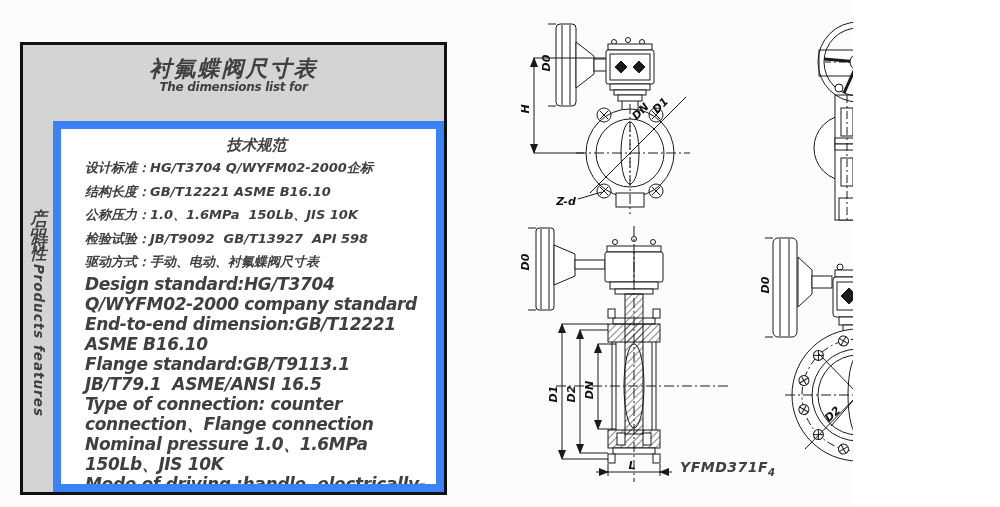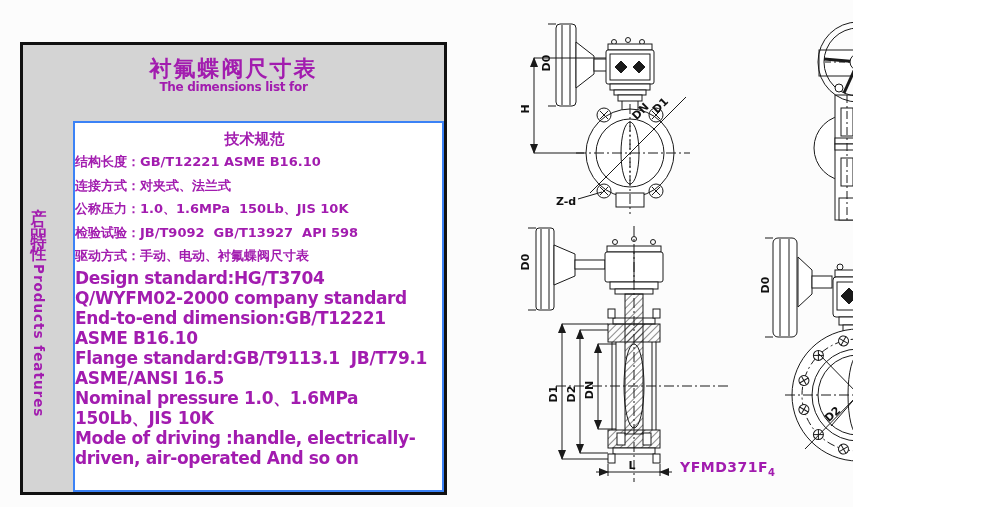--- a/index.html
+++ b/index.html
@@ -1,30 +1,30 @@
 <!DOCTYPE html>
 <html><head>
 <meta charset="utf-8">
 <style>
   html,body{margin:0;padding:0;}
   .page{position:relative;width:853px;height:507px;background:#fcfcfc;overflow:hidden;
-        font-family:"DejaVu Sans","Liberation Sans",sans-serif;color:#a21caf;}
+        font-family:"DejaVu Sans","Liberation Sans",sans-serif;color:#404040;font-style:italic;}
   
   .panel{position:absolute;left:20px;top:42px;width:427px;height:453px;
          border:3px solid #111;background:#d4d4d4;box-sizing:border-box;}
   .panel-header{height:76px;text-align:center;padding-top:12px;box-sizing:border-box;}
   .title-zh{font-size:22px;font-weight:bold;letter-spacing:2px;line-height:1.1;}
   .title-en{font-size:12px;font-weight:bold;line-height:1.12;letter-spacing:-0.3px;}
   .side-strip{position:absolute;left:0;top:76px;bottom:0;width:30px;
               display:flex;align-items:center;justify-content:center;}
   .side-text{writing-mode:vertical-rl;text-orientation:mixed;font-weight:bold;}
   .side-zh{font-size:16px;letter-spacing:12px;}
   .side-en{font-size:13.5px;letter-spacing:1px;margin-top:14px;}
   .spec-box{position:absolute;left:30px;top:76px;right:0;bottom:0;background:#fff;
-            border:2px solid #3b82f6;box-sizing:border-box;padding:5px 8px 0 0;overflow:hidden;margin-left:20px;}
+            border:8px solid #3b82f6;box-sizing:border-box;padding:5px 8px 0 24px;overflow:hidden;}
   .spec-heading{text-align:center;font-weight:bold;font-size:15px;line-height:22px;}
   .spec-heading.en{font-size:13.5px;line-height:20px;margin-top:8px;}
   .spec-line{font-size:13px;font-weight:bold;line-height:23.5px;white-space:pre-wrap;}
   .spec-line.en{font-size:17px;font-weight:bold;line-height:20px;letter-spacing:-0.35px;}
   
   .drawing{position:absolute;}
   svg text{font-weight:bold;fill:#111;font-size:11px;font-family:"DejaVu Sans","Liberation Sans",sans-serif;}
   .model-label{position:absolute;left:680px;top:459px;font-size:14px;font-weight:bold;letter-spacing:0.5px;}
   .model-label sub{font-size:10px;}
 </style>
@@ -39,28 +39,29 @@
       <div class="title-en">The dimensions list for</div>
     </div>
     <div class="side-strip">
       <div class="side-text">
         <span class="side-zh">产品特性</span>
         <span class="side-en">Products features</span>
       </div>
     </div>
     <div class="spec-box">
       <div class="spec-heading">技术规范</div>
+      <div class="spec-line">设计标准：HG/T3704 Q/WYFM02-2000企标</div>
       <div class="spec-line">结构长度：GB/T12221 ASME B16.10</div>
-      <div class="spec-line">连接方式：对夹式、法兰式</div>
       <div class="spec-line">公称压力：1.0、1.6MPa  150Lb、JIS 10K</div>
       <div class="spec-line">检验试验：JB/T9092  GB/T13927  API 598</div>
       <div class="spec-line">驱动方式：手动、电动、衬氟蝶阀尺寸表</div>
       <div class="spec-line en">Design standard:HG/T3704 Q/WYFM02-2000 company standard</div>
       <div class="spec-line en">End-to-end dimension:GB/T12221  ASME B16.10</div>
       <div class="spec-line en">Flange standard:GB/T9113.1  JB/T79.1  ASME/ANSI 16.5</div>
+      <div class="spec-line en">Type of connection: counter connection、Flange connection</div>
       <div class="spec-line en">Nominal pressure 1.0、1.6MPa  150Lb、JIS 10K</div>
       <div class="spec-line en">Mode of driving :handle, electrically-driven, air-operated And so on</div>
     </div>
   </div>
 
   <svg class="drawing" style="left:520px;top:8px" width="250" height="230" viewBox="0 0 250 230">
     <defs>
       <marker id="arw" markerWidth="10" markerHeight="8" refX="9" refY="4" orient="auto-start-reverse">
         <path d="M0,0L10,4L0,8z" fill="#1a1a1a"></path>
       </marker>

